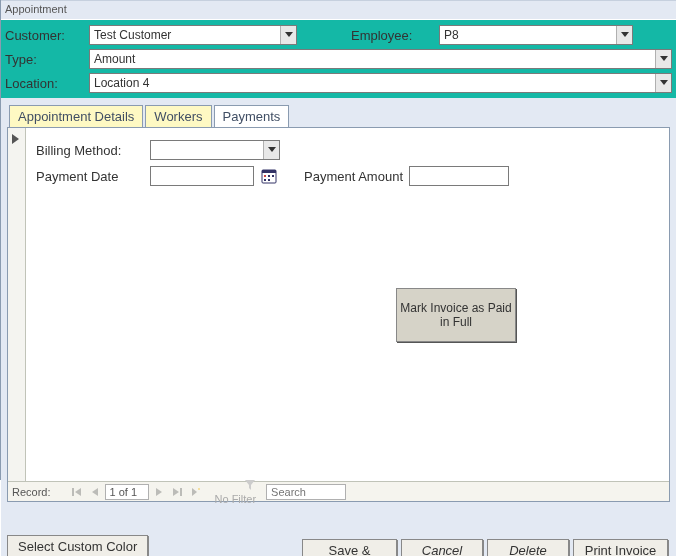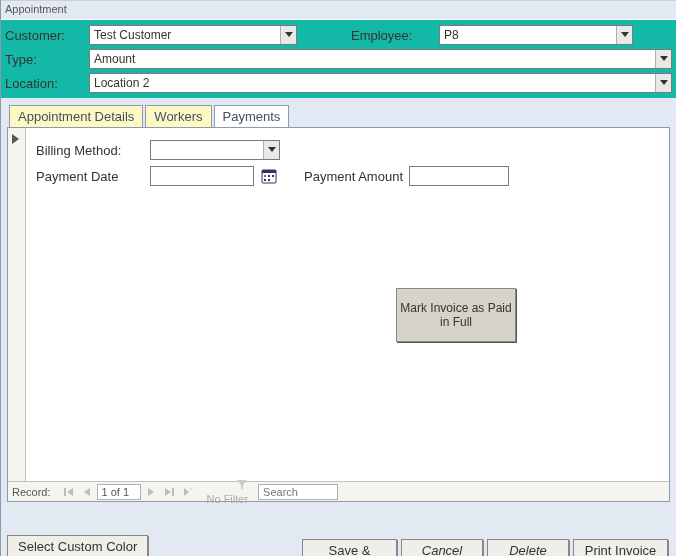--- a/index.html
+++ b/index.html
@@ -9,21 +9,21 @@
     font-family: "Segoe UI", Tahoma, sans-serif;
     font-size: 12px;
     background: #fff;
     color: #333;
     width: 676px;
     height: 556px;
     overflow: hidden;
   }
   .window {
     width: 676px;
-    height: 556px;
+    height: 480px;
     border-left: 1px solid #8a9bb0;
   }
   .titlebar {
     background: #e3e9f3;
     padding: 2px 4px 4px 4px;
     font-size: 11px;
     color: #555;
     border-top: 1px solid #c6d0de;
   }
   .form-panel {
@@ -192,21 +192,21 @@
     height: 20px;
     background: #f5f4ee;
     border-top: 1px solid #c0c3b8;
     display: flex;
     align-items: center;
     font-size: 11px;
     color: #555;
     gap: 2px;
     padding-left: 4px;
   }
-  .rn-label { margin-right: 8px; }
+  .rn-label { margin-right: 16px; }
   .rn-btn {
     width: 16px;
     height: 16px;
     display: flex;
     align-items: center;
     justify-content: center;
     cursor: pointer;
     border: 1px solid transparent;
   }
   .rn-btn svg { width: 10px; height: 10px; }
@@ -301,21 +301,21 @@
         <div class="combo-btn">
           <svg viewBox="0 0 8 6">
               <path d="M0 0 L8 0 L4 5 Z" fill="#333"></path>
             </svg>
         </div>
       </div>
     </div>
     <div class="form-row">
       <div class="field-label">Location:</div>
       <div class="combo full">
-        <div class="combo-text">Location 2</div>
+        <div class="combo-text">Location 4</div>
         <div class="combo-btn">
           <svg viewBox="0 0 8 6">
               <path d="M0 0 L8 0 L4 5 Z" fill="#333"></path>
             </svg>
         </div>
       </div>
     </div>
   </div>
 
   <div class="main-area">

